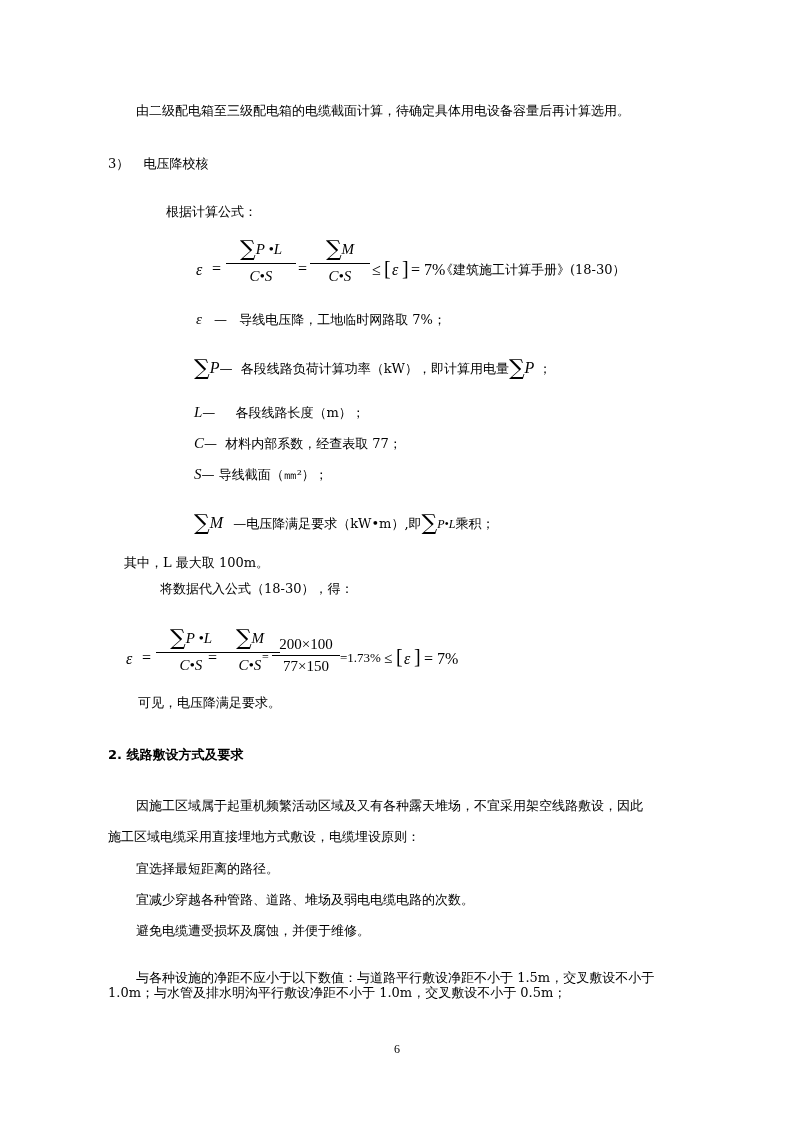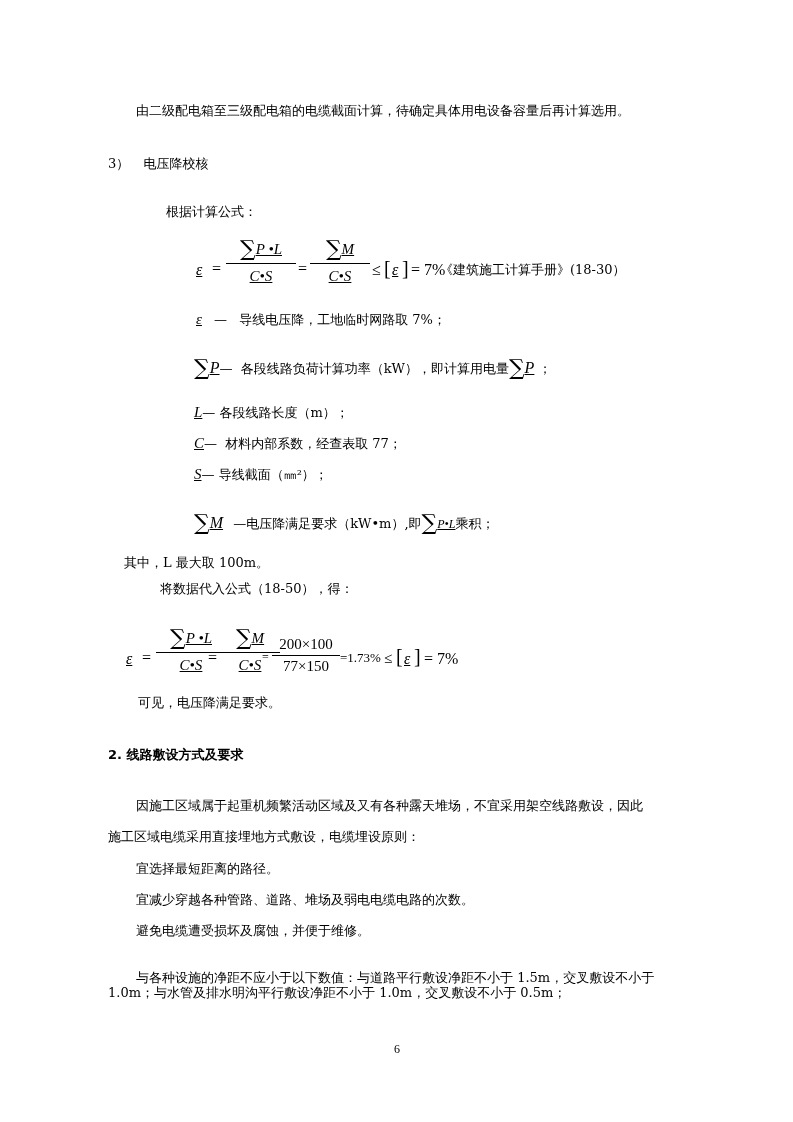--- a/index.html
+++ b/index.html
@@ -2,21 +2,21 @@
 <html><head>
 <meta charset="utf-8">
 <style>
   html, body { margin: 0; padding: 0; background: #ffffff; }
   body {
     width: 793px; height: 1122px; position: relative; overflow: hidden;
     font-family: "DejaVu Serif", "Liberation Serif", serif;
     color: #000; font-size: 13px;
   }
   .abs { position: absolute; white-space: nowrap; line-height: 1; }
-  .it { font-family: "Liberation Serif", "DejaVu Serif", serif; font-style: italic; text-decoration: underline; }
+  .it { font-family: "Liberation Serif", "DejaVu Serif", serif; font-style: italic; }
   .rm { font-family: "Liberation Serif", "DejaVu Serif", serif; }
   .sigma { font-family: "DejaVu Serif", serif; font-size: 22px; font-style: normal; display:inline-block; transform: translateY(2px); }
   .frac { position: absolute; display: inline-block; text-align: center; }
   .frac .num, .frac .den { display: block; font-family: "Liberation Serif", serif; font-size: 15px; line-height: 1; }
   .frac .bar { display: block; height: 1px; background: #000; margin: 5px 0; }
   .bold { font-weight: bold; font-family: "DejaVu Sans", "Liberation Sans", sans-serif; }
   .bracket { font-family: "Liberation Serif", serif; font-size: 20px; }
 </style>
 </head>
 <body>
@@ -61,41 +61,41 @@
       <span>导线电压降，工地临时网路取 7%；</span>
     </div>
 
     <div class="abs" style="left:194px; top:355px;">
       <span class="sigma">∑</span><span class="it" style="font-size:16px;">P</span><span>—</span>
       <span style="margin-left:4px;">各段线路负荷计算功率（kW），即计算用电量</span><span class="sigma">∑</span><span class="it" style="font-size:16px;">P</span><span style="margin-left:4px;">；</span>
     </div>
 
     <div class="abs" style="left:194px; top:405px;">
       <span class="it" style="font-size:15px;">L</span><span>—</span>
-      <span style="margin-left:0;">各段线路长度（m）；</span>
+      <span style="margin-left:16px;">各段线路长度（m）；</span>
     </div>
 
     <div class="abs" style="left:194px; top:436px;">
       <span class="it" style="font-size:15px;">C</span><span>—</span>
       <span style="margin-left:4px;">材料内部系数，经查表取 77；</span>
     </div>
 
     <div class="abs" style="left:194px; top:467px;">
       <span class="it" style="font-size:15px;">S</span><span>—</span>
       <span style="margin-left:0;">导线截面（㎜²）；</span>
     </div>
 
     <div class="abs" style="left:194px; top:510px;">
       <span class="sigma">∑</span><span class="it" style="font-size:16px;">M</span>
       <span style="margin-left:6px;">—</span><span>电压降满足要求（kW•m）,即</span><span class="sigma">∑</span><span class="it" style="font-size:12px;">P•L</span><span>乘积；</span>
     </div>
   </div>
 
   <div class="abs" style="left:124px; top:556px;">其中，L 最大取 100m。</div>
-  <div class="abs" style="left:160px; top:582px;">将数据代入公式（18-50），得：</div>
+  <div class="abs" style="left:160px; top:582px;">将数据代入公式（18-30），得：</div>
 
   <div>
     <span class="abs it" style="left:126px; top:651px; font-size:16px;">ε</span>
     <span class="abs rm" style="left:142px; top:650px; font-size:16px;">=</span>
     <div class="frac" style="left:156px; top:625px; width:70px;">
       <span class="num"><span class="sigma">∑</span><span class="it">P •L</span></span>
       <span class="bar"></span>
       <span class="den it">C•S</span>
     </div>
     <span class="abs rm" style="left:208px; top:650px; font-size:16px;">=</span>

